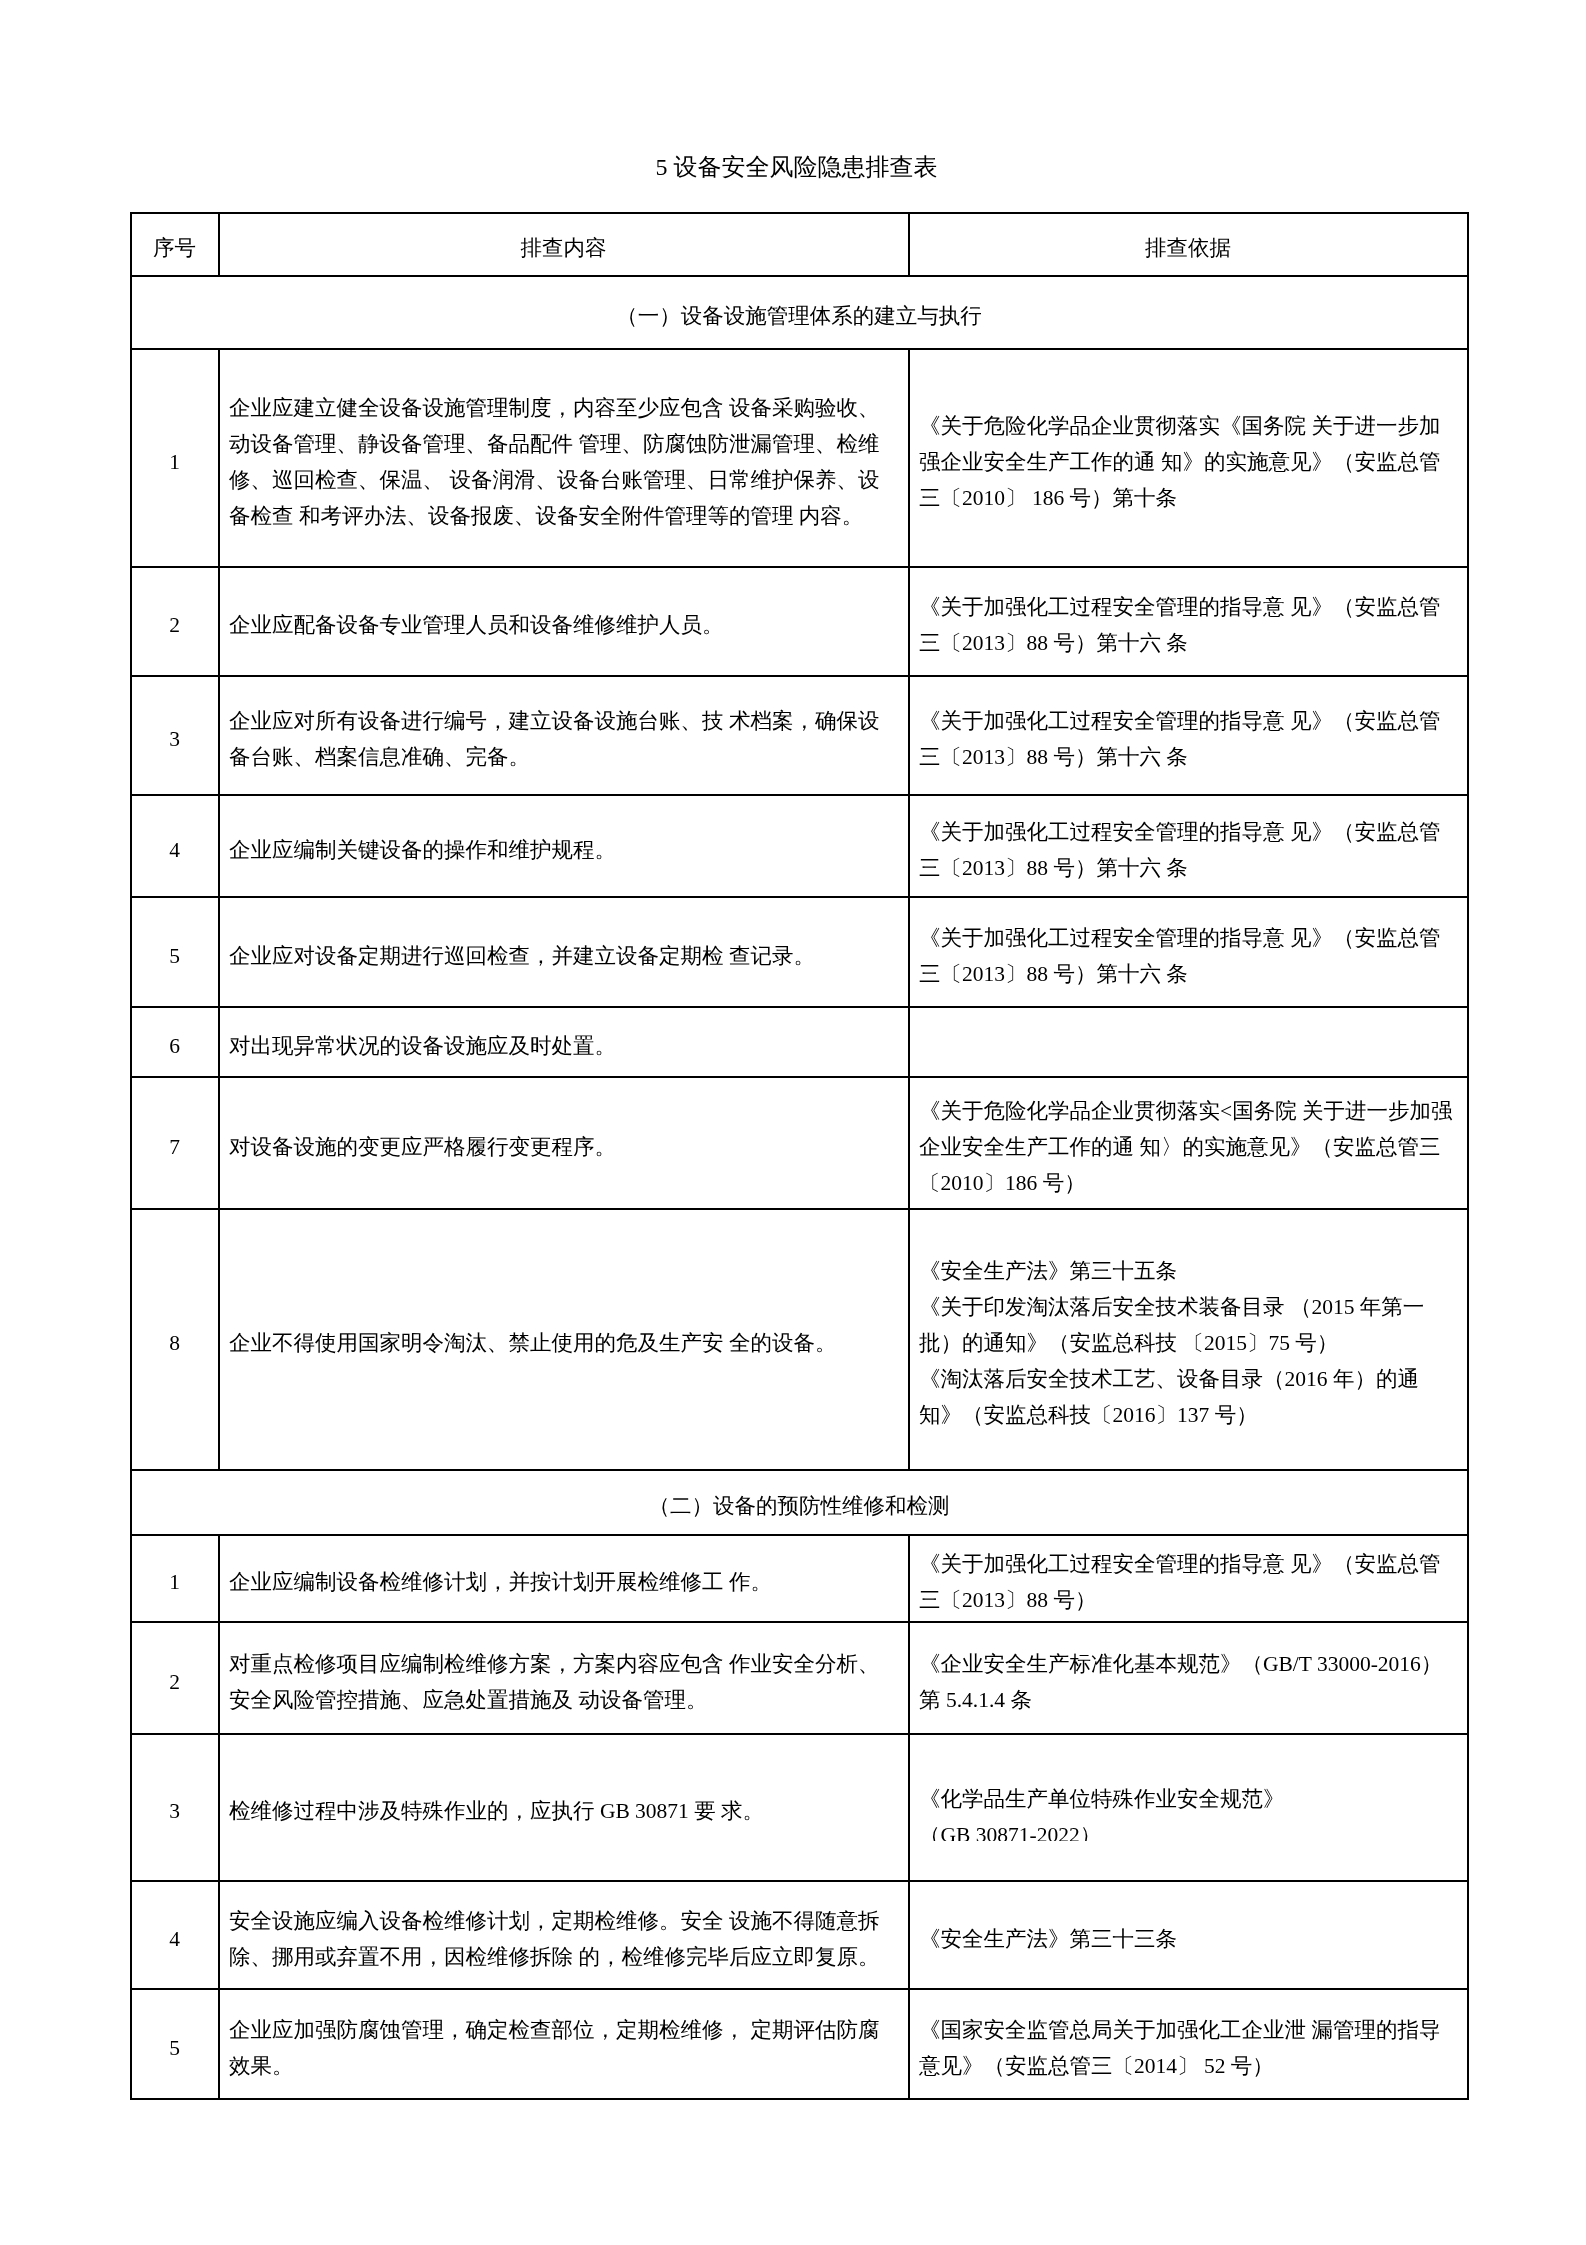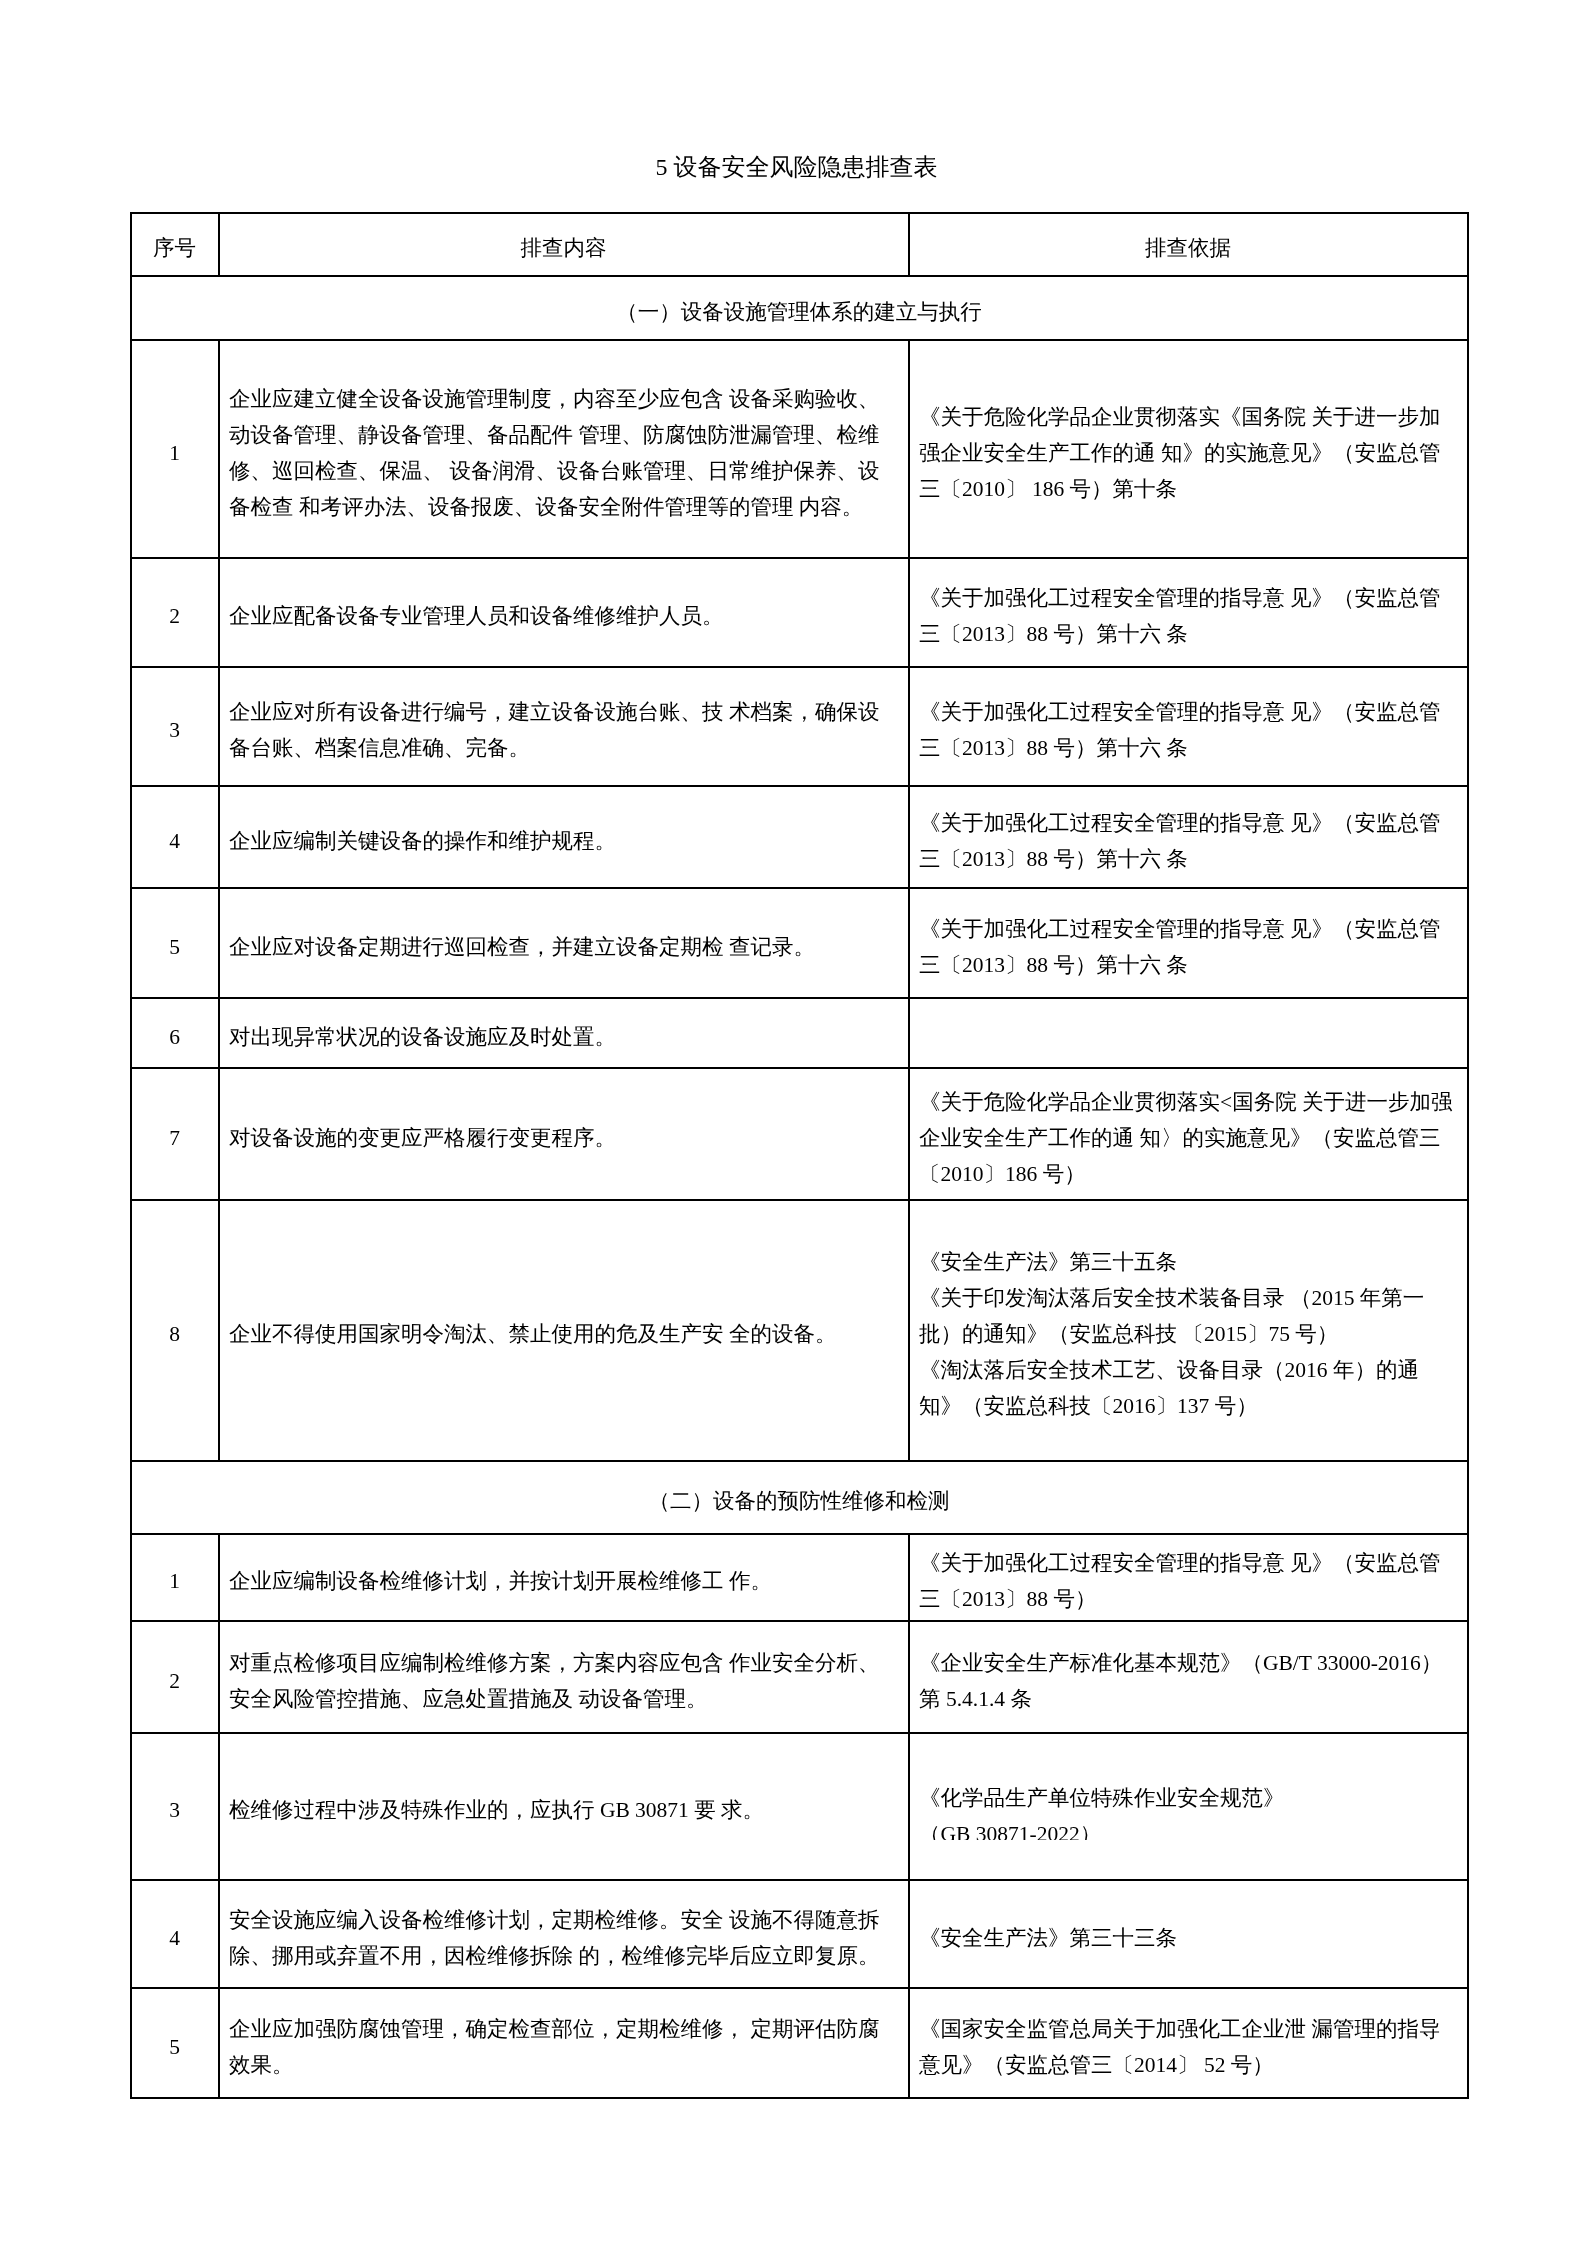--- a/index.html
+++ b/index.html
@@ -54,30 +54,30 @@
   td.col-basis {
     white-space: pre-line;
   }
   .clip-2nd-line {
     height: 60px;
     overflow: hidden;
     white-space: pre-line;
   }
   
   tr.trh  { height: 63px; }
-  tr.trs1 { height: 64px; margin-left: 32px; }
+  tr.trs1 { height: 73px; margin-left: 32px; }
   tr.tr1  { height: 218px; }
   tr.tr2  { height: 109px; }
   tr.tr3  { height: 119px; }
   tr.tr4  { height: 102px; }
   tr.tr5  { height: 110px; }
   tr.tr6  { height: 70px; }
   tr.tr7  { height: 132px; }
   tr.tr8  { height: 261px; }
-  tr.trs2 { height: 73px; margin-left: 46px; }
+  tr.trs2 { height: 65px; margin-left: 46px; }
   tr.tr9  { height: 72px; }
   tr.tr10 { height: 112px; }
   tr.tr11 { height: 75px; }
   tr.tr12 { height: 108px; }
   tr.tr13 { height: 110px; }
 </style>
 </head>
 <body>
 
 <div class="doc-title">5 设备安全风险隐患排查表</div>

